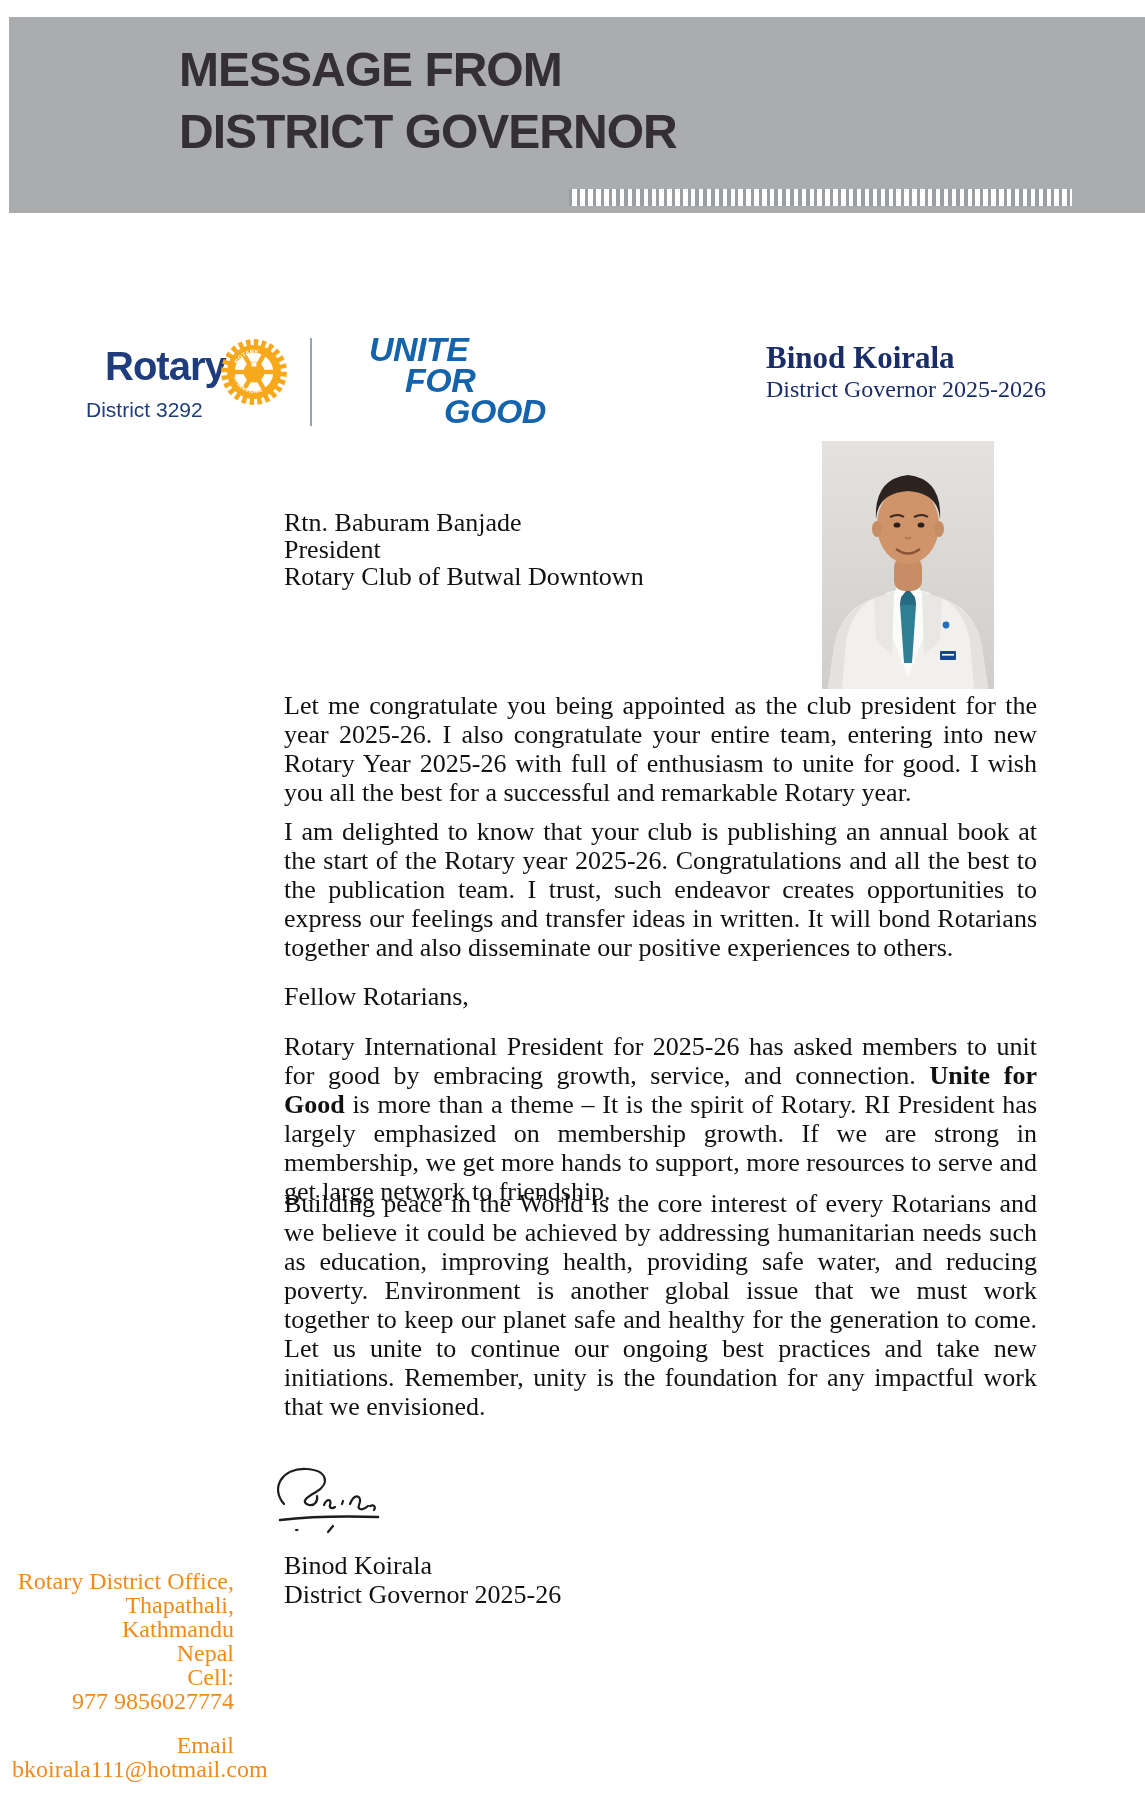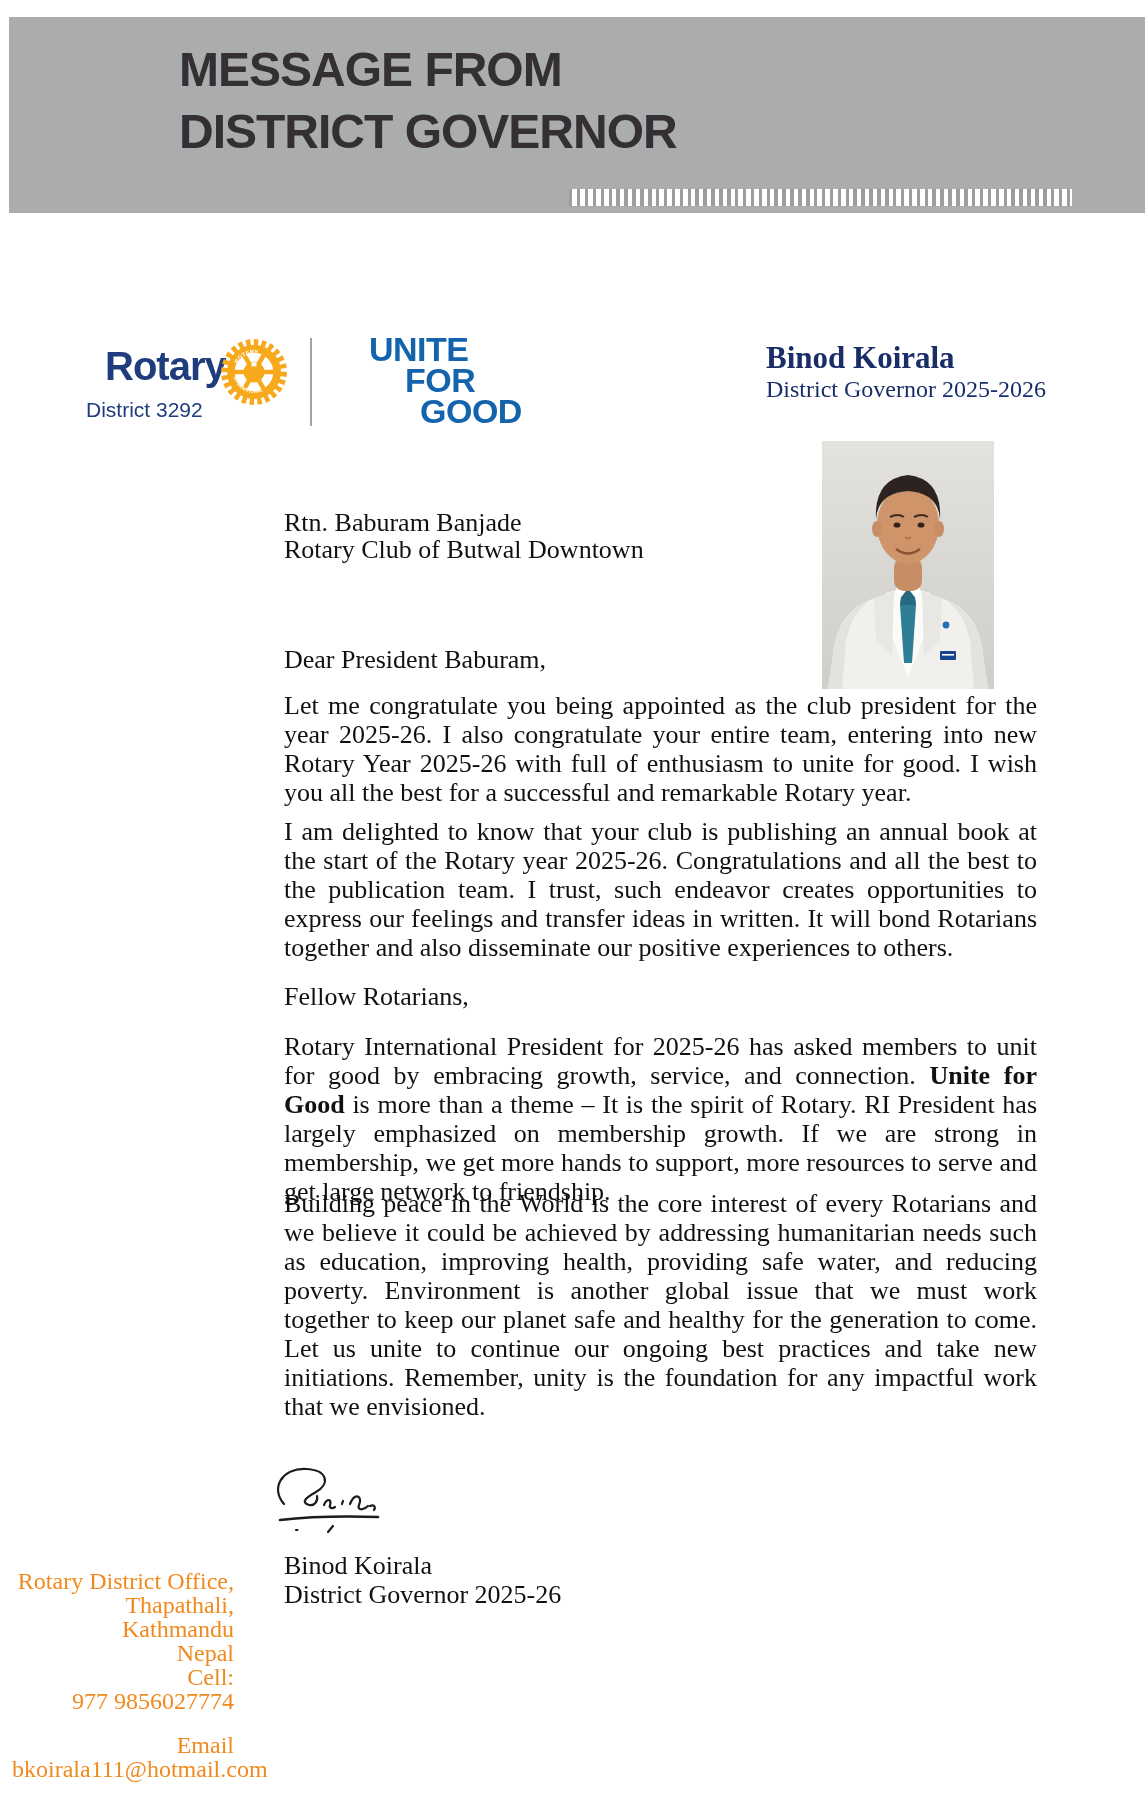--- a/index.html
+++ b/index.html
@@ -30,25 +30,25 @@
   .rotary-district {
     position:absolute; left:86px; top:398px;
     font-family:"Liberation Sans", sans-serif; font-size:21px; color:#1f3c7d;
   }
   .wheel { position:absolute; left:219px; top:337px; width:70px; height:70px; }
   .logo-divider {
     position:absolute; left:310px; top:338px; width:2px; height:88px; background:#9aa2ac;
   }
   .tagline {
     position:absolute; left:369px; top:334px;
-    font-family:"Liberation Sans", sans-serif; font-weight:700;
+    font-family:"Liberation Sans", sans-serif; font-style:italic; font-weight:700;
     font-size:34px; line-height:31px; color:#1464ad; letter-spacing:-0.5px;
   }
   .tagline .l2 { margin-left:36px; }
-  .tagline .l3 { margin-left:51px; }
+  .tagline .l3 { margin-left:75px; }
   
   .gov-name {
     position:absolute; left:766px; top:341px;
     font-weight:700; font-size:31px; line-height:34px; color:#1a2d68;
   }
   .gov-title {
     position:absolute; left:766px; top:376px;
     font-size:24px; line-height:26px; color:#1a2d68;
   }
   .photo { position:absolute; left:822px; top:441px; width:172px; height:248px; }
@@ -163,24 +163,24 @@
     <path d="M83,96 q3,3 6,0" stroke="#b57a52" stroke-width="2" fill="none"></path>
     <path d="M74,108 q12,9 24,0" stroke="#8a5438" stroke-width="2.4" fill="none"></path>
 
     <circle cx="124" cy="184" r="3.4" fill="#1f6fba"></circle>
     <rect x="118" y="210" width="16" height="9" rx="1" fill="#17458f"></rect>
     <rect x="120" y="213" width="12" height="1.6" fill="#ffffff"></rect>
   </svg>
 
   <div class="blk recipient">
     <div>Rtn. Baburam Banjade</div>
+    <div>President</div>
     <div>Rotary Club of Butwal Downtown</div>
   </div>
 
-  <div class="blk salutation">Dear President Baburam,</div>
   <div class="blk para p1">Let me congratulate you being appointed as the club president for the year 2025-26. I also congratulate your entire team, entering into new Rotary Year 2025-26 with full of enthusiasm to unite for good. I wish you all the best for a successful and remarkable Rotary year.</div>
   <div class="blk para p2">I am delighted to know that your club is publishing an annual book at the start of the Rotary year 2025-26. Congratulations and all the best to the publication team. I trust, such endeavor creates opportunities to express our feelings and transfer ideas in written. It will bond Rotarians together and also disseminate our positive experiences to others.</div>
   <div class="blk fellow">Fellow Rotarians,</div>
   <div class="blk para p3"><span>Rotary International President for 2025-26 has asked members to unit for good by embracing growth, service, and connection. </span><b>Unite for Good</b><span> is more than a theme – It is the spirit of Rotary. RI President has largely emphasized on membership growth. If we are strong in membership, we get more hands to support, more resources to serve and get large network to friendship.</span></div>
   <div class="blk para p4">Building peace in the World is the core interest of every Rotarians and we believe it could be achieved by addressing humanitarian needs such as education, improving health, providing safe water, and reducing poverty. Environment is another global issue that we must work together to keep our planet safe and healthy for the generation to come. Let us unite to continue our ongoing best practices and take new initiations. Remember, unity is the foundation for any impactful work that we envisioned.</div>
 
   <svg class="signature" viewBox="0 0 140 95">
     <g fill="none" stroke="#1c1c1c" stroke-width="2.2" stroke-linecap="round">
       <path d="M18,44 C4,28 16,8 40,9 C62,10 64,24 50,32 C41,37 34,42 43,45 C49,46 52,41 51,36"></path>
       <path d="M58,45 c3,-7 8,-6 6,0 c-1,3 2,4 5,2"></path>

